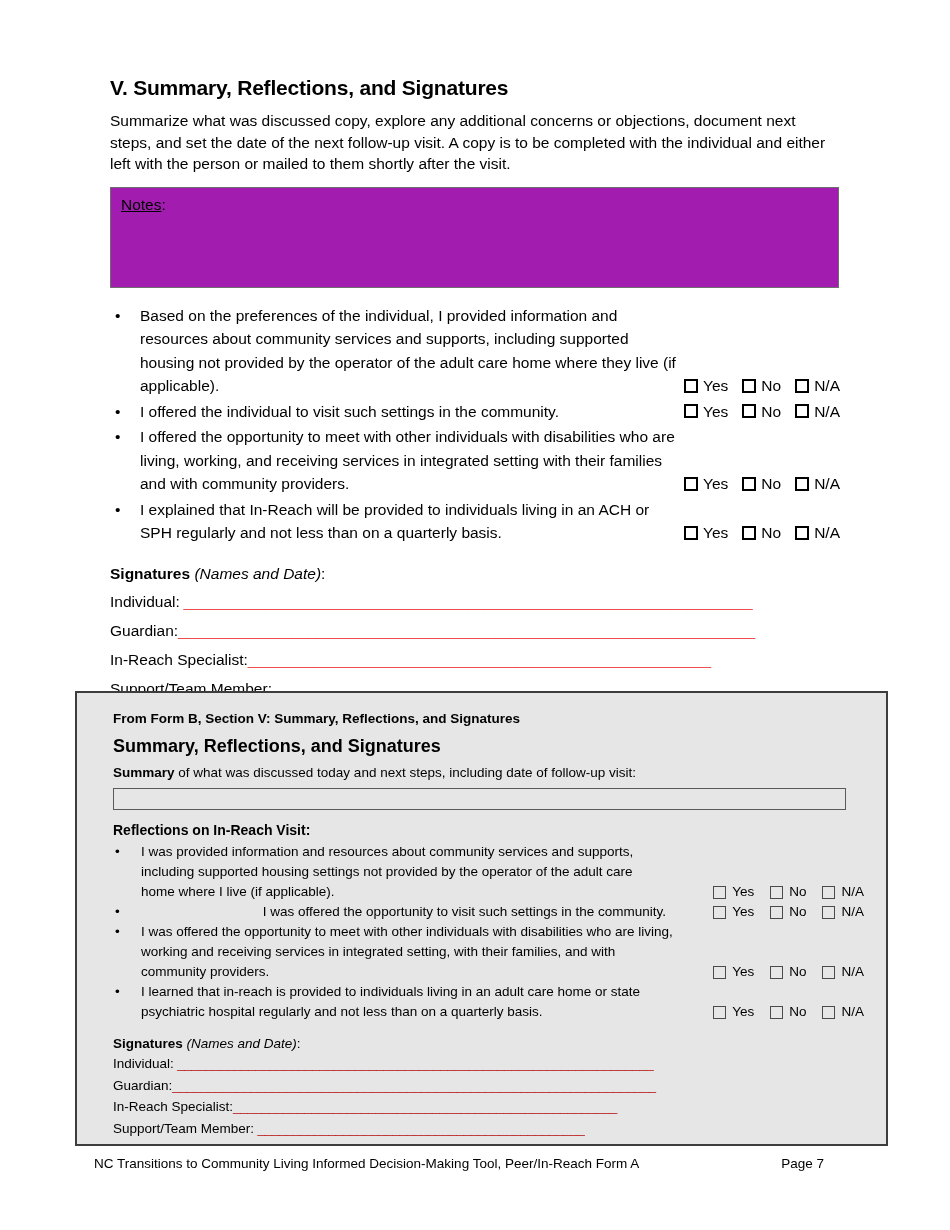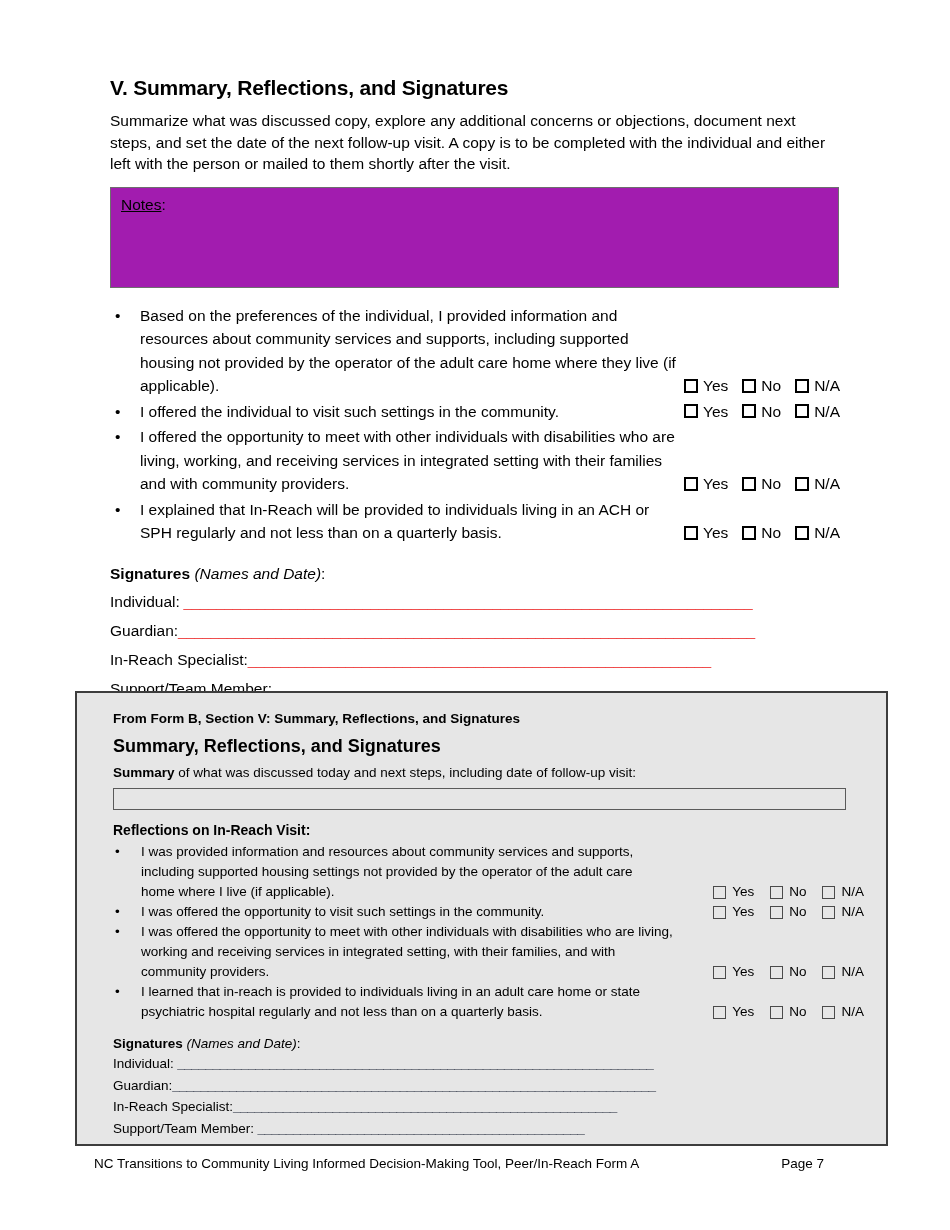--- a/index.html
+++ b/index.html
@@ -214,22 +214,21 @@
   .fb-sig-head b { font-weight: bold; }
   .fb-sig-head i { font-style: italic; }
   .fb-sig-line {
     font-size: 13.5px;
     line-height: 21.5px;
     white-space: nowrap;
     overflow: hidden;
   }
   .fb-sig-line .rule {
     letter-spacing: -0.4px;
-    color: #0f172a;
-    font-weight: bold;
+    color: #b91c1c;
   }
 
   
   .footer {
     position: absolute;
     left: 94px;
     top: 1156px;
     width: 730px;
     display: flex;
     justify-content: space-between;
@@ -381,21 +380,21 @@
           <span class="opt">
               <span class="cb-light"></span>
               <span>N/A</span>
             </span>
         </div>
       </div>
 
       <div class="bullet-row">
         <div class="bullet-text-wrap">
           <span class="bullet-dot">•</span>
-          <span class="bullet-text" style="max-width:525px;">I was offered the opportunity to visit such settings in the community.</span>
+          <span class="bullet-text" style="max-width:525px;text-align:right;">I was offered the opportunity to visit such settings in the community.</span>
         </div>
         <div class="answers">
           <span class="opt">
               <span class="cb-light"></span>
               <span>Yes</span>
             </span>
           <span class="opt">
               <span class="cb-light"></span>
               <span>No</span>
             </span>

